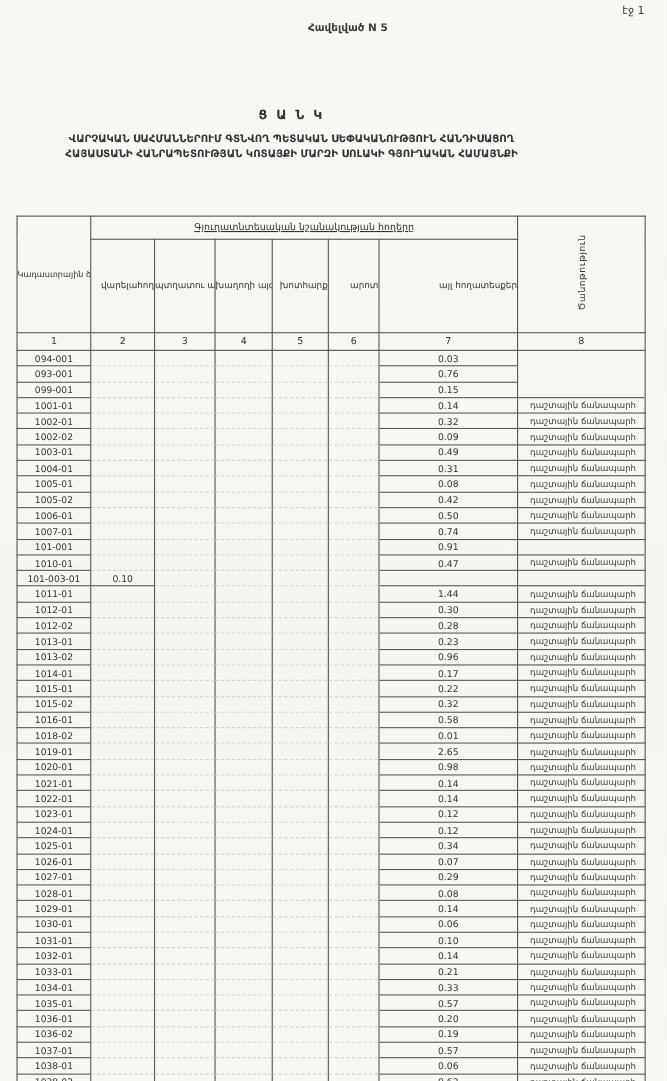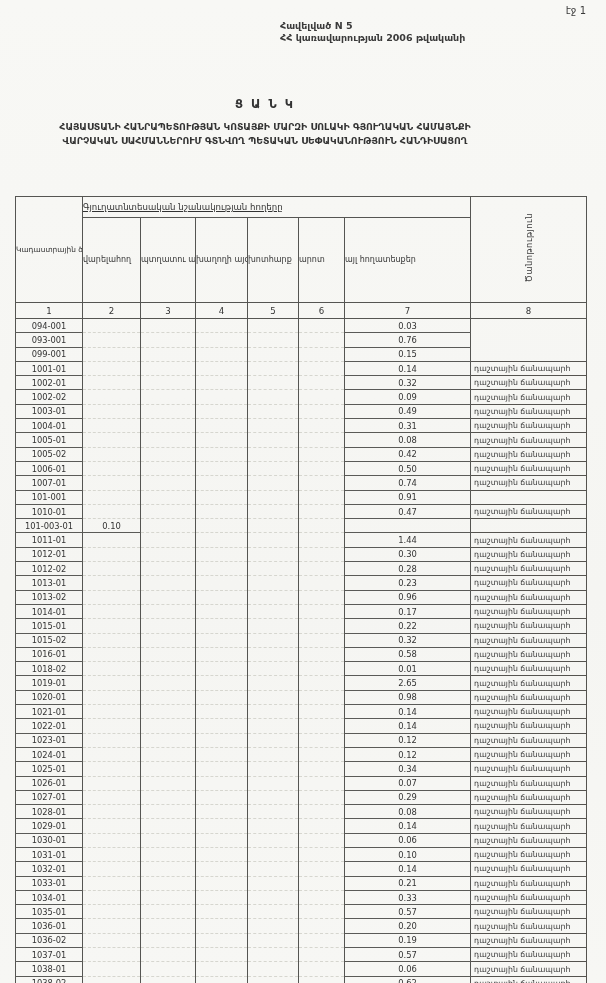--- a/index.html
+++ b/index.html
@@ -38,64 +38,63 @@
     padding:0;margin:0;overflow:hidden;white-space:nowrap;
     font-weight:normal;color:#333;
   }
   
   table.main th, table.main td{
     border-left:1px solid #555552;border-right:1px solid #555552;
   }
   table.main{border:1px solid #4a4a47;}
   thead th{border-bottom:1px solid #555552;border-top:1px solid #555552;}
   .group-header{
-    font-size:8.6px;height:20px;text-align:left;vertical-align:middle;
+    font-size:8.6px;height:20px;text-align:center;vertical-align:middle;
     text-decoration:underline;color:#3a3a3a;
   }
   .code-header{
     font-size:7.4px;text-align:center;vertical-align:middle;
     white-space:normal;line-height:9px;color:#3a3a3a;
   }
   .col-header{
-    font-size:8px;text-align:left;vertical-align:middle;height:84px;
+    font-size:8px;text-align:right;vertical-align:middle;height:84px;
     white-space:normal;line-height:10px;color:#3a3a3a;
   }
   .note-header-cell{vertical-align:middle;text-align:center;}
   .note-header-text{
     display:inline-block;
     writing-mode:vertical-rl;transform:rotate(180deg);
     font-size:8.3px;color:#3a3a3a;letter-spacing:.5px;
   }
   .num-row th{
     font-size:8.6px;font-weight:bold;height:15px;text-align:center;
     border-bottom:1px solid #555552;color:#3a3a3a;
   }
   tbody td{height:13.3px;font-size:8.4px;text-align:center;vertical-align:middle;}
   tbody td.code{border-bottom:1px solid #5a5a57;font-size:8.3px;}
   tbody td.mid{border-bottom:1px dashed #d6d6cf;}
   tbody td.val{border-bottom:1px solid #5a5a57;}
   tbody td.note-cell{font-size:7.8px;text-align:left;padding-left:3px;position:relative;color:#3a3a3a;}
-  tbody td.note-cell.has-note{border:1px solid #55534f;}
+  tbody td.note-cell.has-note{border:1px solid #55534f;text-align:center;}
 </style>
 </head>
 <body>
 
 <div class="page">
 
   <div class="page-label">էջ 1</div>
 
   <div class="appendix">
     <div>Հավելված N 5</div>
-    <div>ՀՀ կառավարության 2006 թվականի</div>
   </div>
 
   <div class="title-block">
     <div class="title-head">Ց Ա Ն Կ</div>
+    <div class="title-line">ՎԱՐՉԱԿԱՆ ՍԱՀՄԱՆՆԵՐՈՒՄ ԳՏՆՎՈՂ ՊԵՏԱԿԱՆ ՍԵՓԱԿԱՆՈՒԹՅՈՒՆ ՀԱՆԴԻՍԱՑՈՂ</div>
     <div class="title-line">ՀԱՅԱՍՏԱՆԻ ՀԱՆՐԱՊԵՏՈՒԹՅԱՆ ԿՈՏԱՅՔԻ ՄԱՐԶԻ ՍՈԼԱԿԻ ԳՅՈՒՂԱԿԱՆ ՀԱՄԱՅՆՔԻ</div>
-    <div class="title-line">ՎԱՐՉԱԿԱՆ ՍԱՀՄԱՆՆԵՐՈՒՄ ԳՏՆՎՈՂ ՊԵՏԱԿԱՆ ՍԵՓԱԿԱՆՈՒԹՅՈՒՆ ՀԱՆԴԻՍԱՑՈՂ</div>
   </div>
 
   <table class="main">
     <colgroup>
       <col style="width:67px">
         <col style="width:58px">
         <col style="width:55px">
         <col style="width:52px">
       <col style="width:51px">
         <col style="width:46px">

